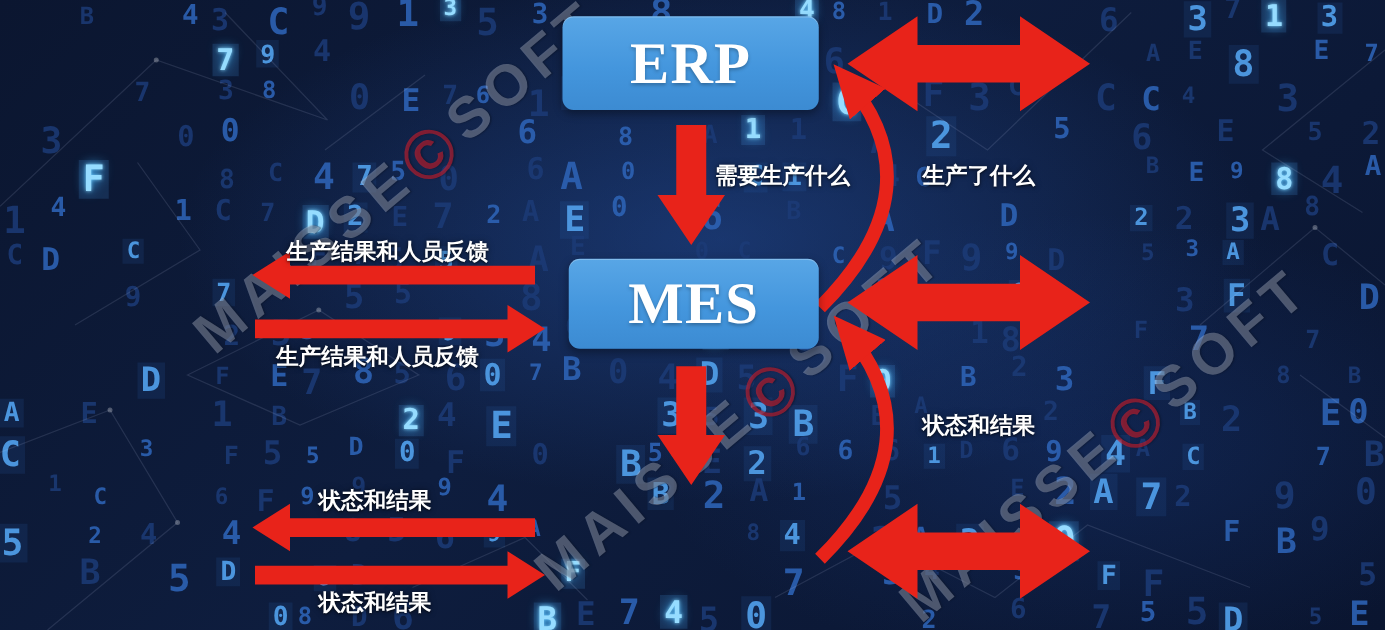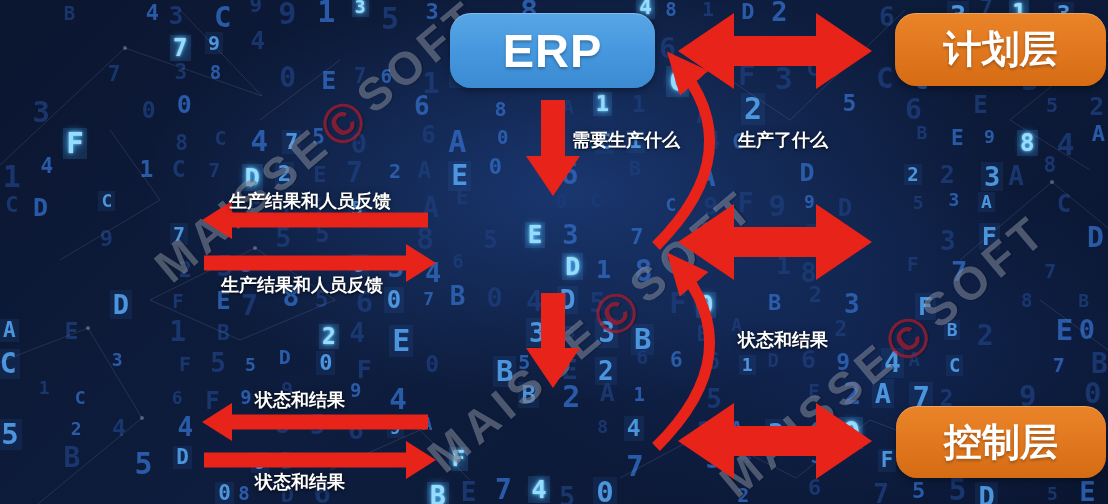--- a/index.html
+++ b/index.html
@@ -22,23 +22,23 @@
   .lines{position:absolute;inset:0;z-index:2;}
   
   .wm{position:absolute;z-index:4;white-space:nowrap;font-weight:bold;font-size:46px;letter-spacing:6px;
       color:rgba(205,212,225,.34);transform:rotate(-40deg);transform-origin:center;
       text-shadow:1px 1px 1px rgba(10,20,40,.45);}
   .wm .wm-c{color:rgba(205,30,45,.60);font-size:56px;vertical-align:-6px;padding:0 2px;}
   
   .arrows{position:absolute;inset:0;z-index:6;}
   
   .node{position:absolute;z-index:7;display:flex;align-items:center;justify-content:center;
-        border-radius:21px;color:#fff;font-weight:bold;
+        border-radius:9px;color:#fff;font-weight:bold;
         box-shadow:0 3px 7px rgba(0,0,0,.35), inset 0 1px 0 rgba(255,255,255,.25);
-        text-shadow:0 2px 3px rgba(0,0,0,.28);}
+        text-shadow:0 2px 3px rgba(0,0,0,.28);font-family:Liberation Serif, serif;}
   .blue{background:linear-gradient(180deg,#58a6e6 0%,#4496dd 55%,#3c8bd2 100%);}
   .orange{background:linear-gradient(180deg,#ea8428 0%,#e0771f 55%,#d56c14 100%);}
   .green{background:linear-gradient(180deg,#9bca26 0%,#8dc21c 55%,#80b513 100%);}
   .n-erp{left:450px;top:13px;width:205px;height:75px;font-size:47px;letter-spacing:1px;}
   .n-mes{left:455px;top:207px;width:200px;height:72px;font-size:47px;letter-spacing:1px;}
   .n-controls{left:450px;top:407px;width:205px;height:72px;font-size:40px;}
   .n-plan{left:895px;top:13px;width:211px;height:73px;font-size:38px;}
   .n-exec{left:896px;top:206px;width:210px;height:73px;font-size:38px;}
   .n-ctrl{left:896px;top:406px;width:210px;height:72px;font-size:38px;}
   .n-people{left:3px;top:205px;width:162px;height:74px;font-size:38px;}
@@ -419,22 +419,21 @@
       <polygon points="202,422 232,403 232,414.5 428,414.5 428,429.5 232,429.5 232,441"></polygon>
 
       <polygon points="436,460 406,441 406,452.5 204,452.5 204,467.5 406,467.5 406,479"></polygon>
     </g>
 
     <path d="M 656 246 Q 752 150 676 62" fill="none" stroke="#e8231a" stroke-width="11" marker-end="url(#ah)"></path>
     <path d="M 656 447 Q 752 352 676 263" fill="none" stroke="#e8231a" stroke-width="11" marker-end="url(#ah)"></path>
   </svg>
 
   <div class="node blue n-erp">ERP</div>
-  <div class="node orange n-plan">计划层</div>
-  <div class="node orange n-ctrl">控制层</div>
+  <div class="node blue n-mes">MES</div>
 
   <div class="flabel" style="left:626px;top:128px;">需要生产什么</div>
   <div class="flabel" style="left:783px;top:128px;">生产了什么</div>
   <div class="flabel" style="left:310px;top:189px;">生产结果和人员反馈</div>
   <div class="flabel" style="left:302px;top:273px;">生产结果和人员反馈</div>
   <div class="flabel" style="left:783px;top:328px;">状态和结果</div>
   <div class="flabel" style="left:300px;top:388px;">状态和结果</div>
   <div class="flabel" style="left:300px;top:470px;">状态和结果</div>
 
 

